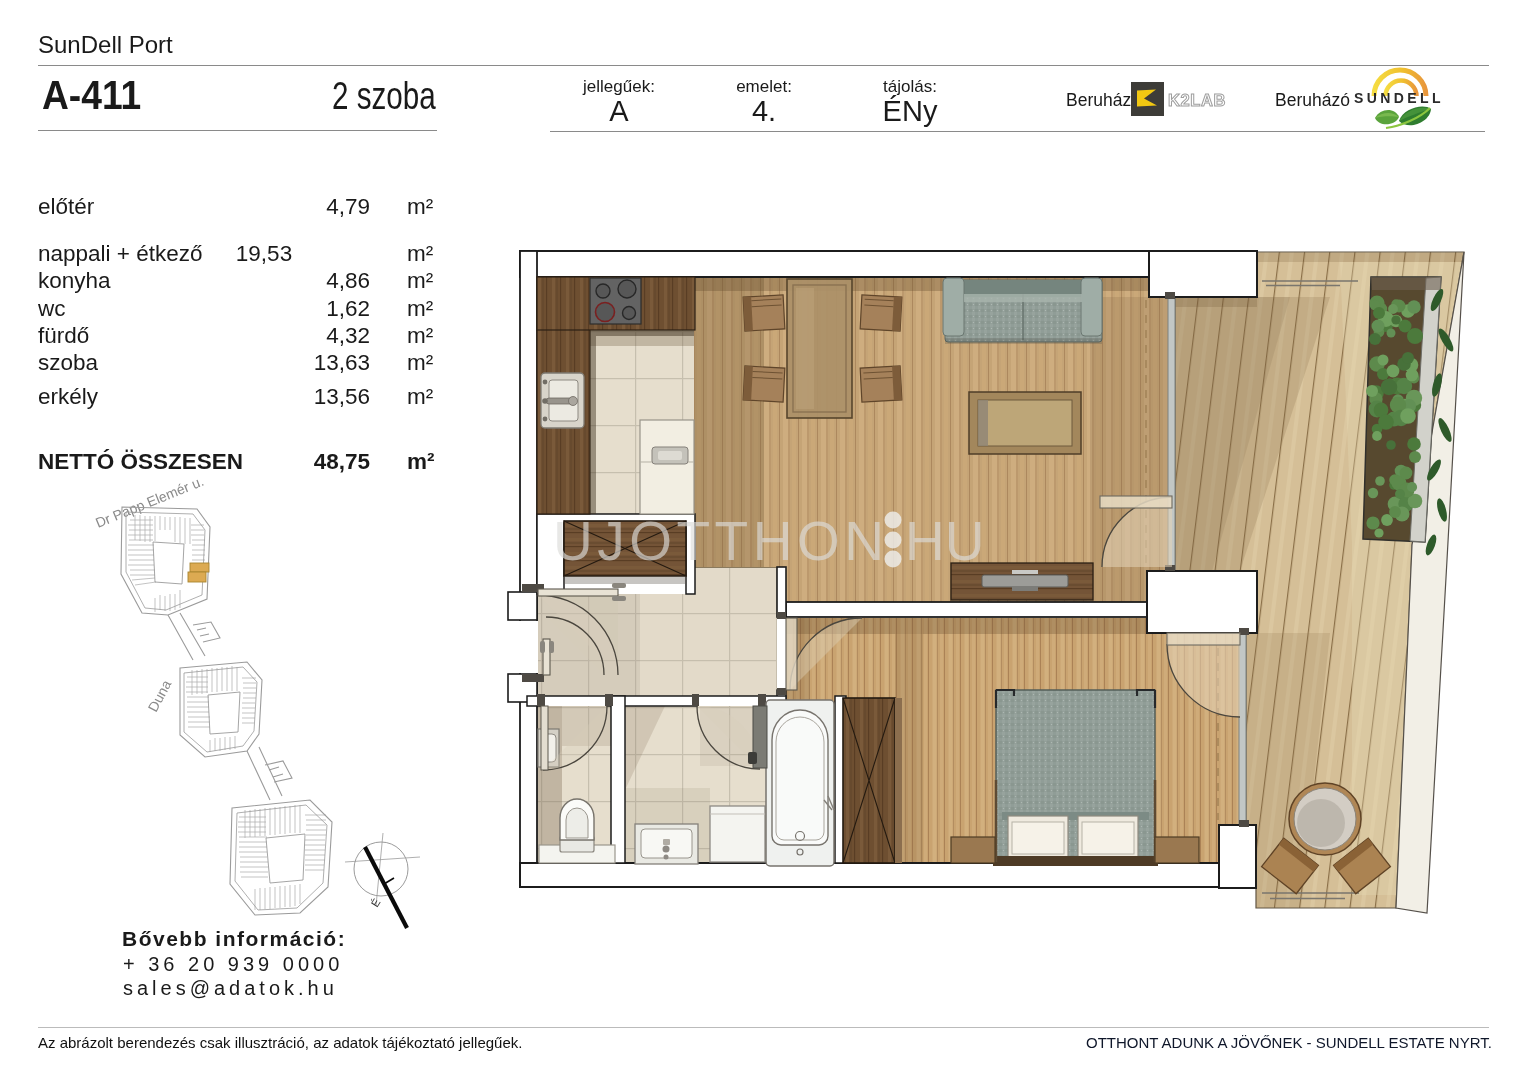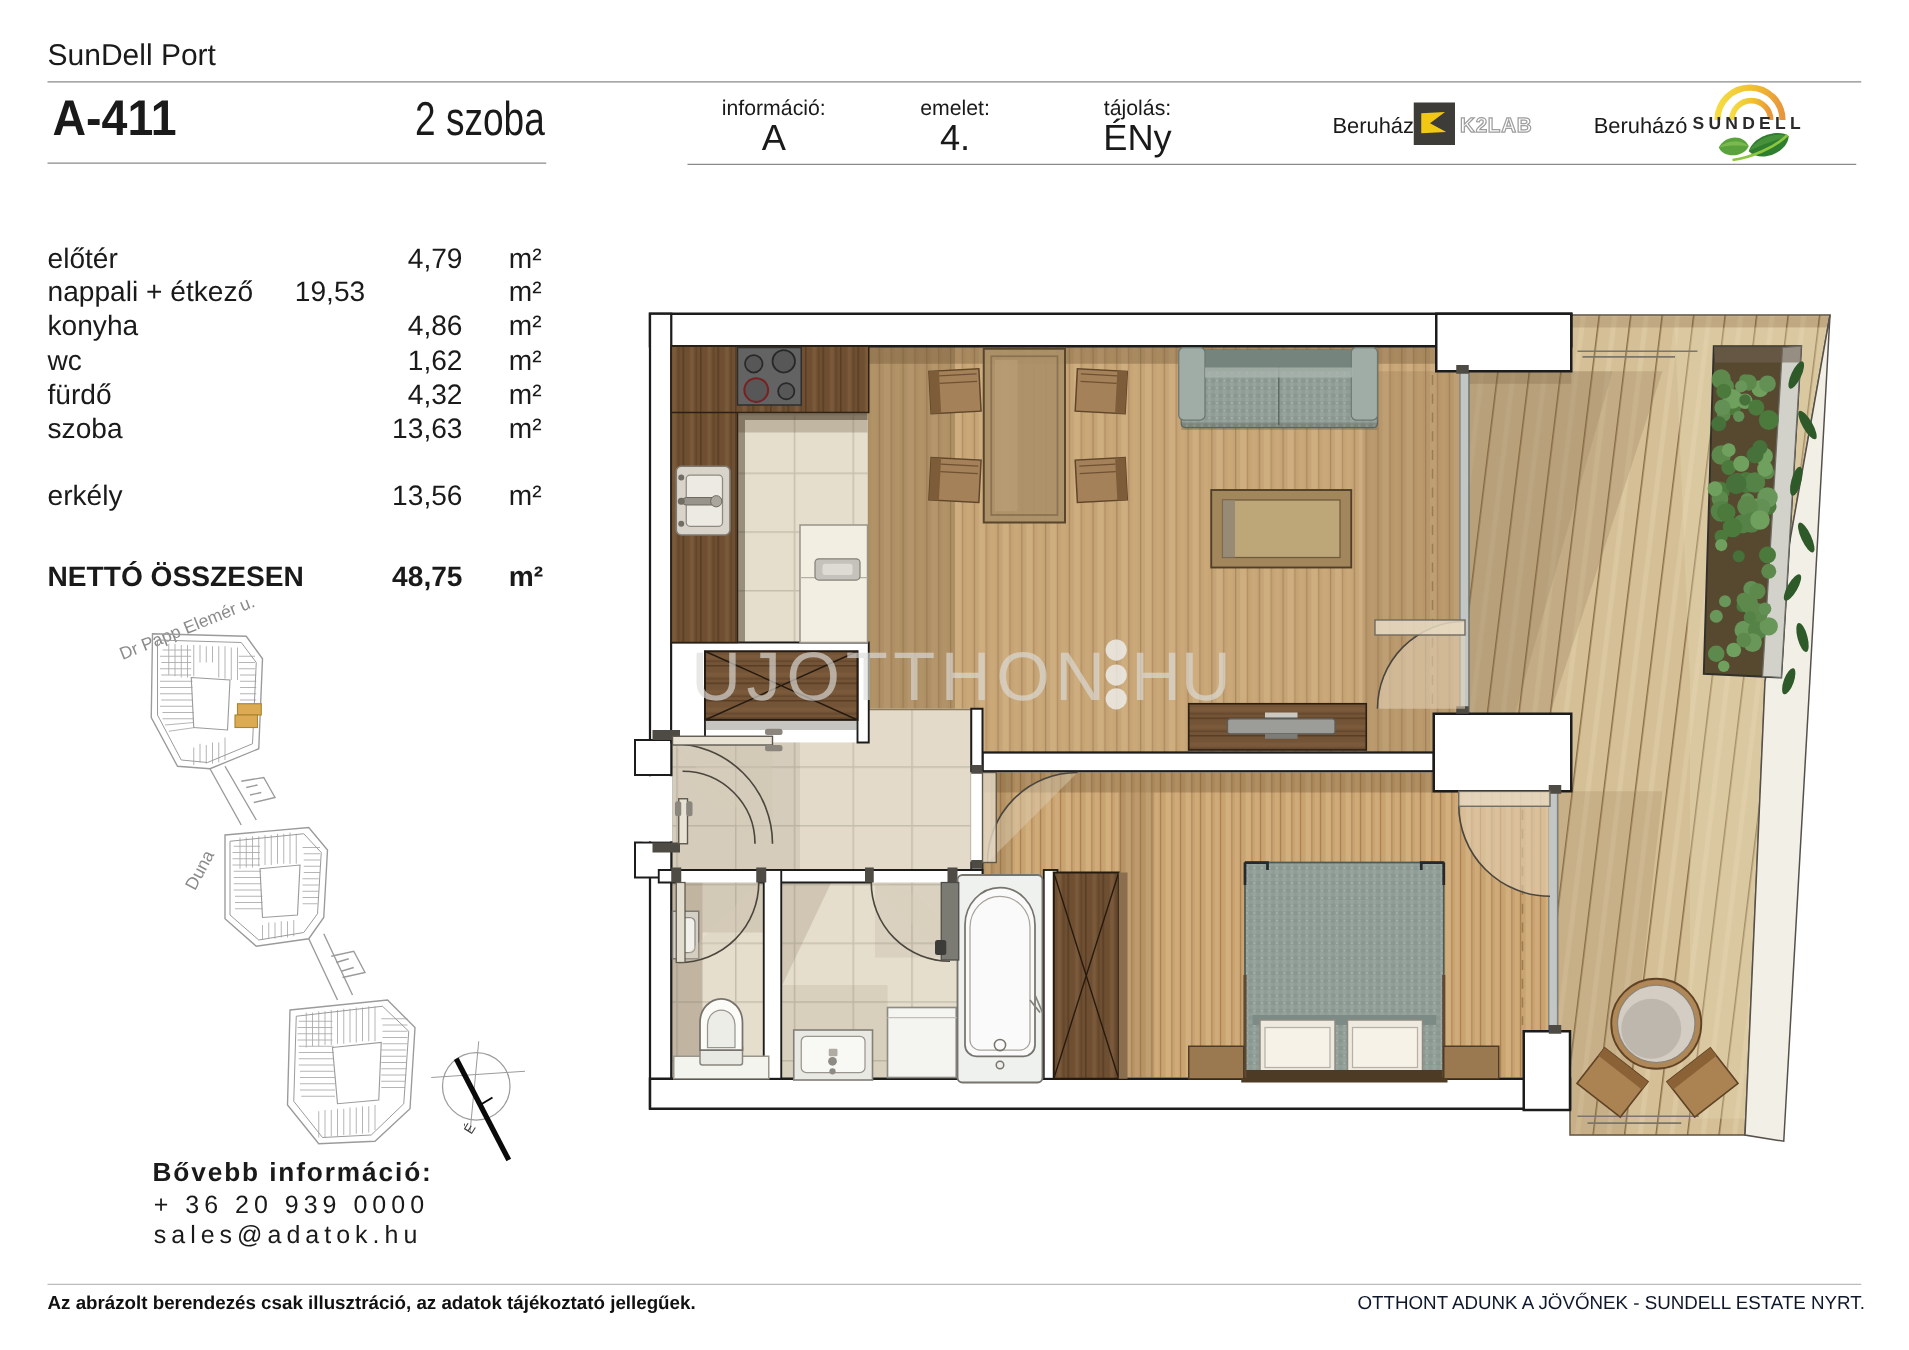--- a/index.html
+++ b/index.html
@@ -14,21 +14,21 @@
 <div class="abs" style="left:38px;top:65px;width:1451px;height:1px;background:#8a8a8a;"></div>
 
 <div class="abs" style="left:42px;top:73px;font-size:40px;font-weight:bold;transform:scaleX(0.93);transform-origin:0 0;">A-411</div>
 
 <div class="abs" style="left:332px;top:75px;font-size:38px;transform:scaleX(0.78);transform-origin:0 0;white-space:nowrap;">2 szoba</div>
 
 <div class="abs" style="left:38px;top:130px;width:399px;height:1px;background:#8a8a8a;"></div>
 
 <div class="abs" style="left:550px;top:131px;width:935px;height:1px;background:#8a8a8a;"></div>
 
-<div class="abs" style="left:549px;top:77px;width:140px;text-align:center;font-size:17px;">információ:</div>
+<div class="abs" style="left:549px;top:77px;width:140px;text-align:center;font-size:17px;">jellegűek:</div>
 
 <div class="abs" style="left:549px;top:95px;width:140px;text-align:center;font-size:29px;">A</div>
 
 <div class="abs" style="left:694px;top:77px;width:140px;text-align:center;font-size:17px;">emelet:</div>
 
 <div class="abs" style="left:694px;top:95px;width:140px;text-align:center;font-size:29px;">4.</div>
 
 <div class="abs" style="left:840px;top:77px;width:140px;text-align:center;font-size:17px;">tájolás:</div>
 
 <div class="abs" style="left:840px;top:95px;width:140px;text-align:center;font-size:29px;">ÉNy</div>
@@ -57,21 +57,21 @@
   <path d="M 30,56 C 35,46 50,45 54,55 C 50,64 34,65 30,56 Z" fill="#5aa33c"></path>
   <path d="M 30,56 C 37,50 47,49 54,55 C 47,54 37,54 30,56 Z" fill="#79b94f"></path>
   <path d="M 54,59 C 58,46 79,41 86,47 C 85,60 64,69 54,59 Z" fill="#2f7d2f"></path>
   <path d="M 54,59 C 60,49 74,43 86,47 C 75,50 62,55 54,59 Z" fill="#45923a"></path>
   <path d="M 41,66 C 56,64 75,56 85,46" fill="none" stroke="#8cc63f" stroke-width="2.2"></path>
 </svg>
 
 <div class="abs" style="left:38px;top:193px;font-size:22.5px;line-height:27.2px;width:400px;">
 
   <div style="position:relative;">előtér<span style="position:absolute;left:120px;width:212px;text-align:right;">4,79</span><span style="position:absolute;left:369px;">m²</span></div>
-  <div style="position:relative;">nappali + étkező<span style="position:absolute;left:120px;width:212px;text-align:center;">19,53</span><span style="position:absolute;left:369px;">m²</span></div>
+  <div style="position:relative;margin-top:20px;">nappali + étkező<span style="position:absolute;left:120px;width:212px;text-align:center;">19,53</span><span style="position:absolute;left:369px;">m²</span></div>
   <div style="position:relative;">konyha<span style="position:absolute;left:120px;width:212px;text-align:right;">4,86</span><span style="position:absolute;left:369px;">m²</span></div>
   <div style="position:relative;">wc<span style="position:absolute;left:120px;width:212px;text-align:right;">1,62</span><span style="position:absolute;left:369px;">m²</span></div>
   <div style="position:relative;">fürdő<span style="position:absolute;left:120px;width:212px;text-align:right;">4,32</span><span style="position:absolute;left:369px;">m²</span></div>
   <div style="position:relative;">szoba<span style="position:absolute;left:120px;width:212px;text-align:right;">13,63</span><span style="position:absolute;left:369px;">m²</span></div>
 </div>
 
 <div class="abs" style="left:38px;top:384px;font-size:22.5px;width:400px;position:relative;">erkély<span style="position:absolute;left:120px;width:212px;text-align:right;">13,56</span><span style="position:absolute;left:369px;">m²</span></div>
 
 <div class="abs" style="left:38px;top:449px;font-size:22.5px;font-weight:bold;width:400px;">NETTÓ ÖSSZESEN<span style="position:absolute;left:120px;width:212px;text-align:right;">48,75</span><span style="position:absolute;left:369px;">m²</span></div>
 
@@ -138,21 +138,21 @@
 </svg>
 
 <div class="abs" style="left:122px;top:927px;font-size:21px;font-weight:bold;letter-spacing:1.5px;">Bővebb információ:</div>
 
 <div class="abs" style="left:123px;top:953px;font-size:20px;letter-spacing:4px;">+ 36 20 939 0000</div>
 
 <div class="abs" style="left:123px;top:977px;font-size:20px;letter-spacing:4px;">sales@adatok.hu</div>
 
 <div class="abs" style="left:38px;top:1027px;width:1451px;height:1px;background:#bbb;"></div>
 
-<div class="abs" style="left:38px;top:1034px;font-size:15px;color:#111;font-weight:bold;">Az abrázolt berendezés csak illusztráció, az adatok tájékoztató jellegűek.</div>
+<div class="abs" style="left:38px;top:1034px;font-size:15px;color:#111;">Az abrázolt berendezés csak illusztráció, az adatok tájékoztató jellegűek.</div>
 
 <div class="abs" style="left:1086px;top:1034px;font-size:15px;color:#0f172a;">OTTHONT ADUNK A JÖVŐNEK - SUNDELL ESTATE NYRT.</div>
 
 <svg id="plan" class="abs" style="left:0px;top:0px;" width="1527" height="1080" viewBox="0 0 1527 1080">
 <defs>
   <pattern id="woodV" width="19" height="120" patternUnits="userSpaceOnUse">
     <rect width="19" height="120" fill="#c5a476"></rect>
     <rect x="0" width="1" height="120" fill="#ac885e"></rect>
     <rect x="4" width="5" height="120" fill="#cead7f"></rect>
     <rect x="9.5" width="1" height="120" fill="#b48f63"></rect>

